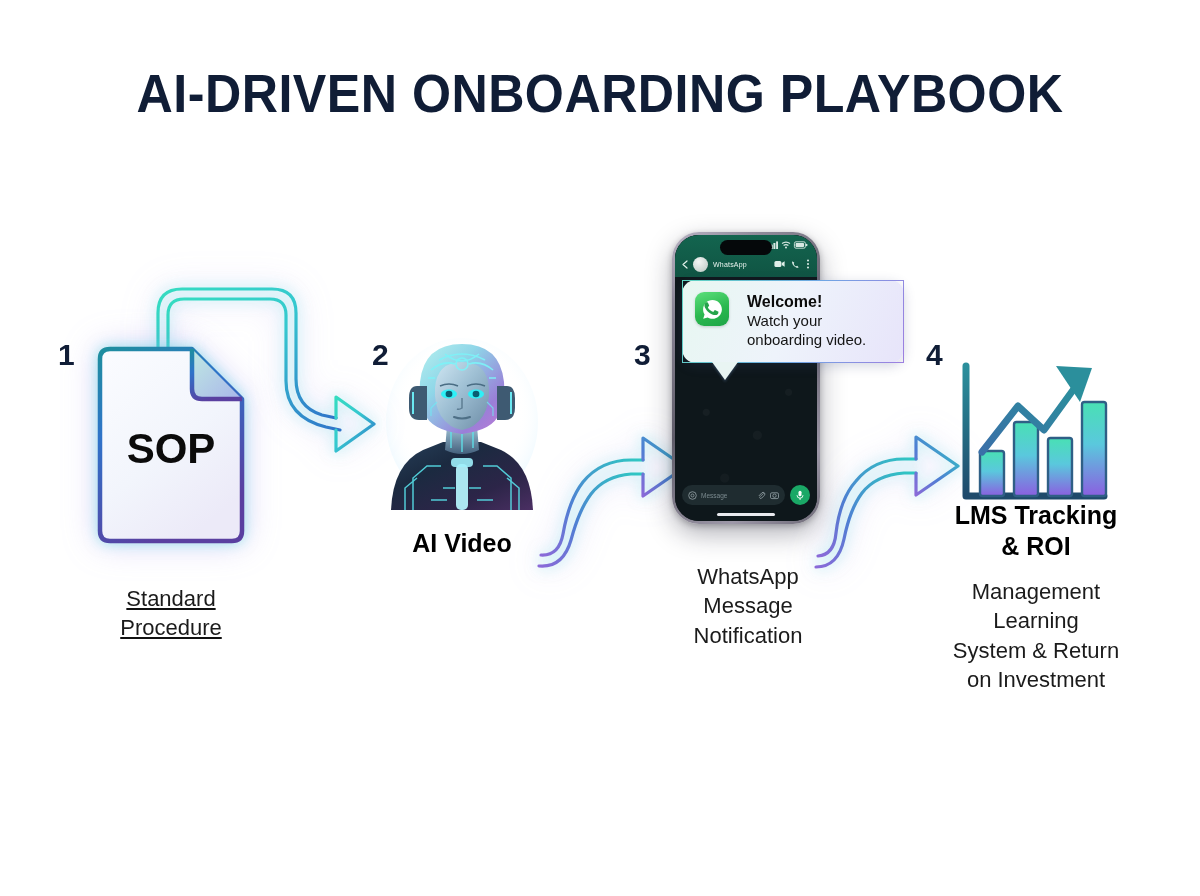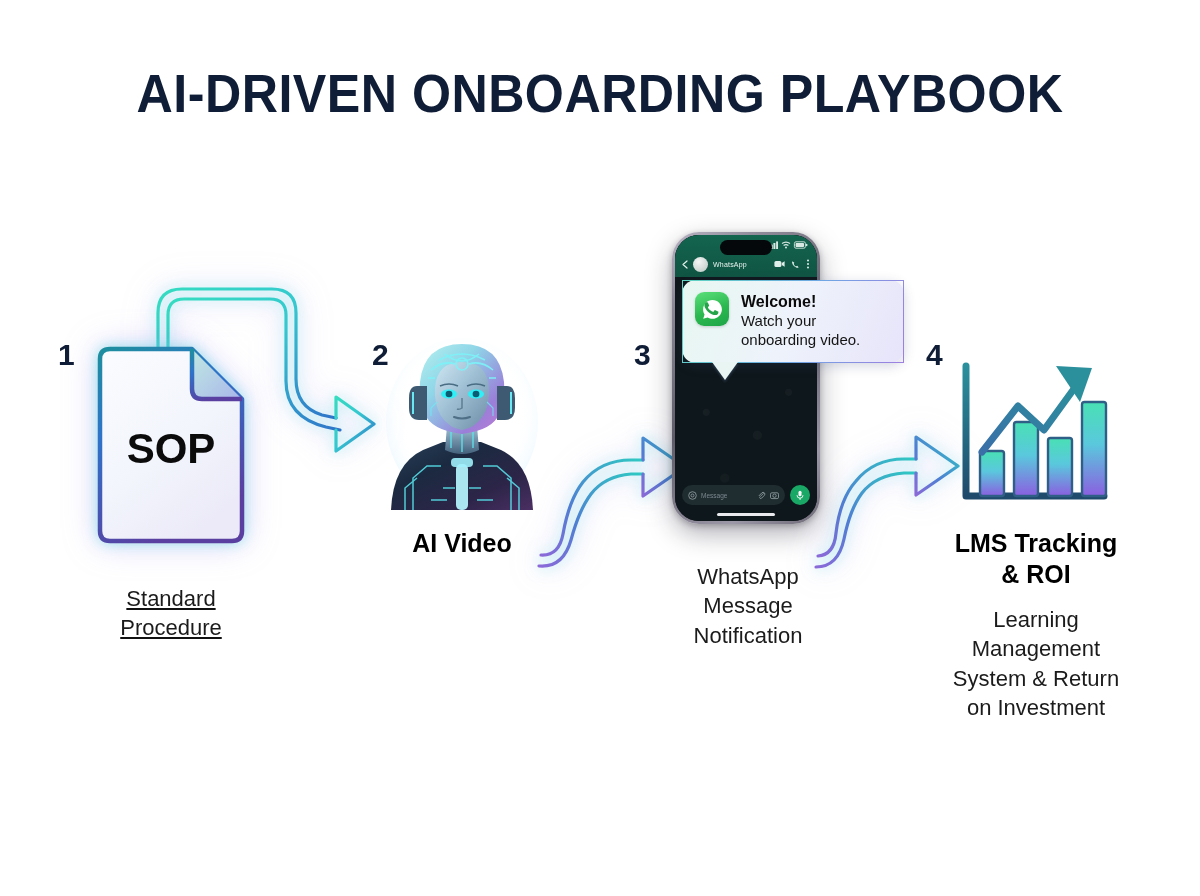--- a/index.html
+++ b/index.html
@@ -186,21 +186,21 @@
   .bubble {
     position: relative;
     border-radius: 14px;
     padding: 11px 12px 12px 12px;
     background: linear-gradient(112deg,#e7f7f1 0%,#eef3fb 48%,#e7e4fa 100%);
     border: 1.4px solid;
     border-image: linear-gradient(110deg,#5fd5c2,#6fa7e4 55%,#9d7fe0) 1;
     border-radius: 14px;
     box-shadow: 0 3px 12px rgba(60,70,120,.22);
     display: flex;
-    gap: 12px;
+    gap: 18px;
     align-items: flex-start;
   }
   .bubble-tail {
     position: absolute;
     left: 30px;
     bottom: -17px;
     width: 0; height: 0;
     border-left: 13px solid transparent;
     border-right: 13px solid transparent;
     border-top: 18px solid #e9f5f3;
@@ -545,26 +545,26 @@
 
     <rect x="28" y="91" width="24" height="45" rx="2.5" fill="url(#barG)" stroke="#2f5f86" stroke-width="2.4"></rect>
     <rect x="62" y="62" width="24" height="74" rx="2.5" fill="url(#barG)" stroke="#2f5f86" stroke-width="2.4"></rect>
     <rect x="96" y="78" width="24" height="58" rx="2.5" fill="url(#barG)" stroke="#2f5f86" stroke-width="2.4"></rect>
     <rect x="130" y="42" width="24" height="94" rx="2.5" fill="url(#barG)" stroke="#2f5f86" stroke-width="2.4"></rect>
 
     <path d="M30,92 L66,46 L92,70 L124,26" stroke="url(#trendG)" stroke-width="7" fill="none" stroke-linecap="round" stroke-linejoin="round"></path>
     <path d="M104,6 L140,8 L128,42 Z" fill="#2b8f9c"></path>
   </svg>
 
-  <div class="caption" style="left:912px; top:528px; width:248px;">
+  <div class="caption" style="left:912px; top:500px; width:248px;">
     <div class="cap-title">
       <div>LMS Tracking</div>
       <div>&amp; ROI</div>
     </div>
     <div class="cap-sub">
+      <div>Management</div>
       <div>Learning</div>
-      <div>Management</div>
       <div>System &amp; Return</div>
       <div>on Investment</div>
     </div>
   </div>
 
 </div>
 
 </body></html>

